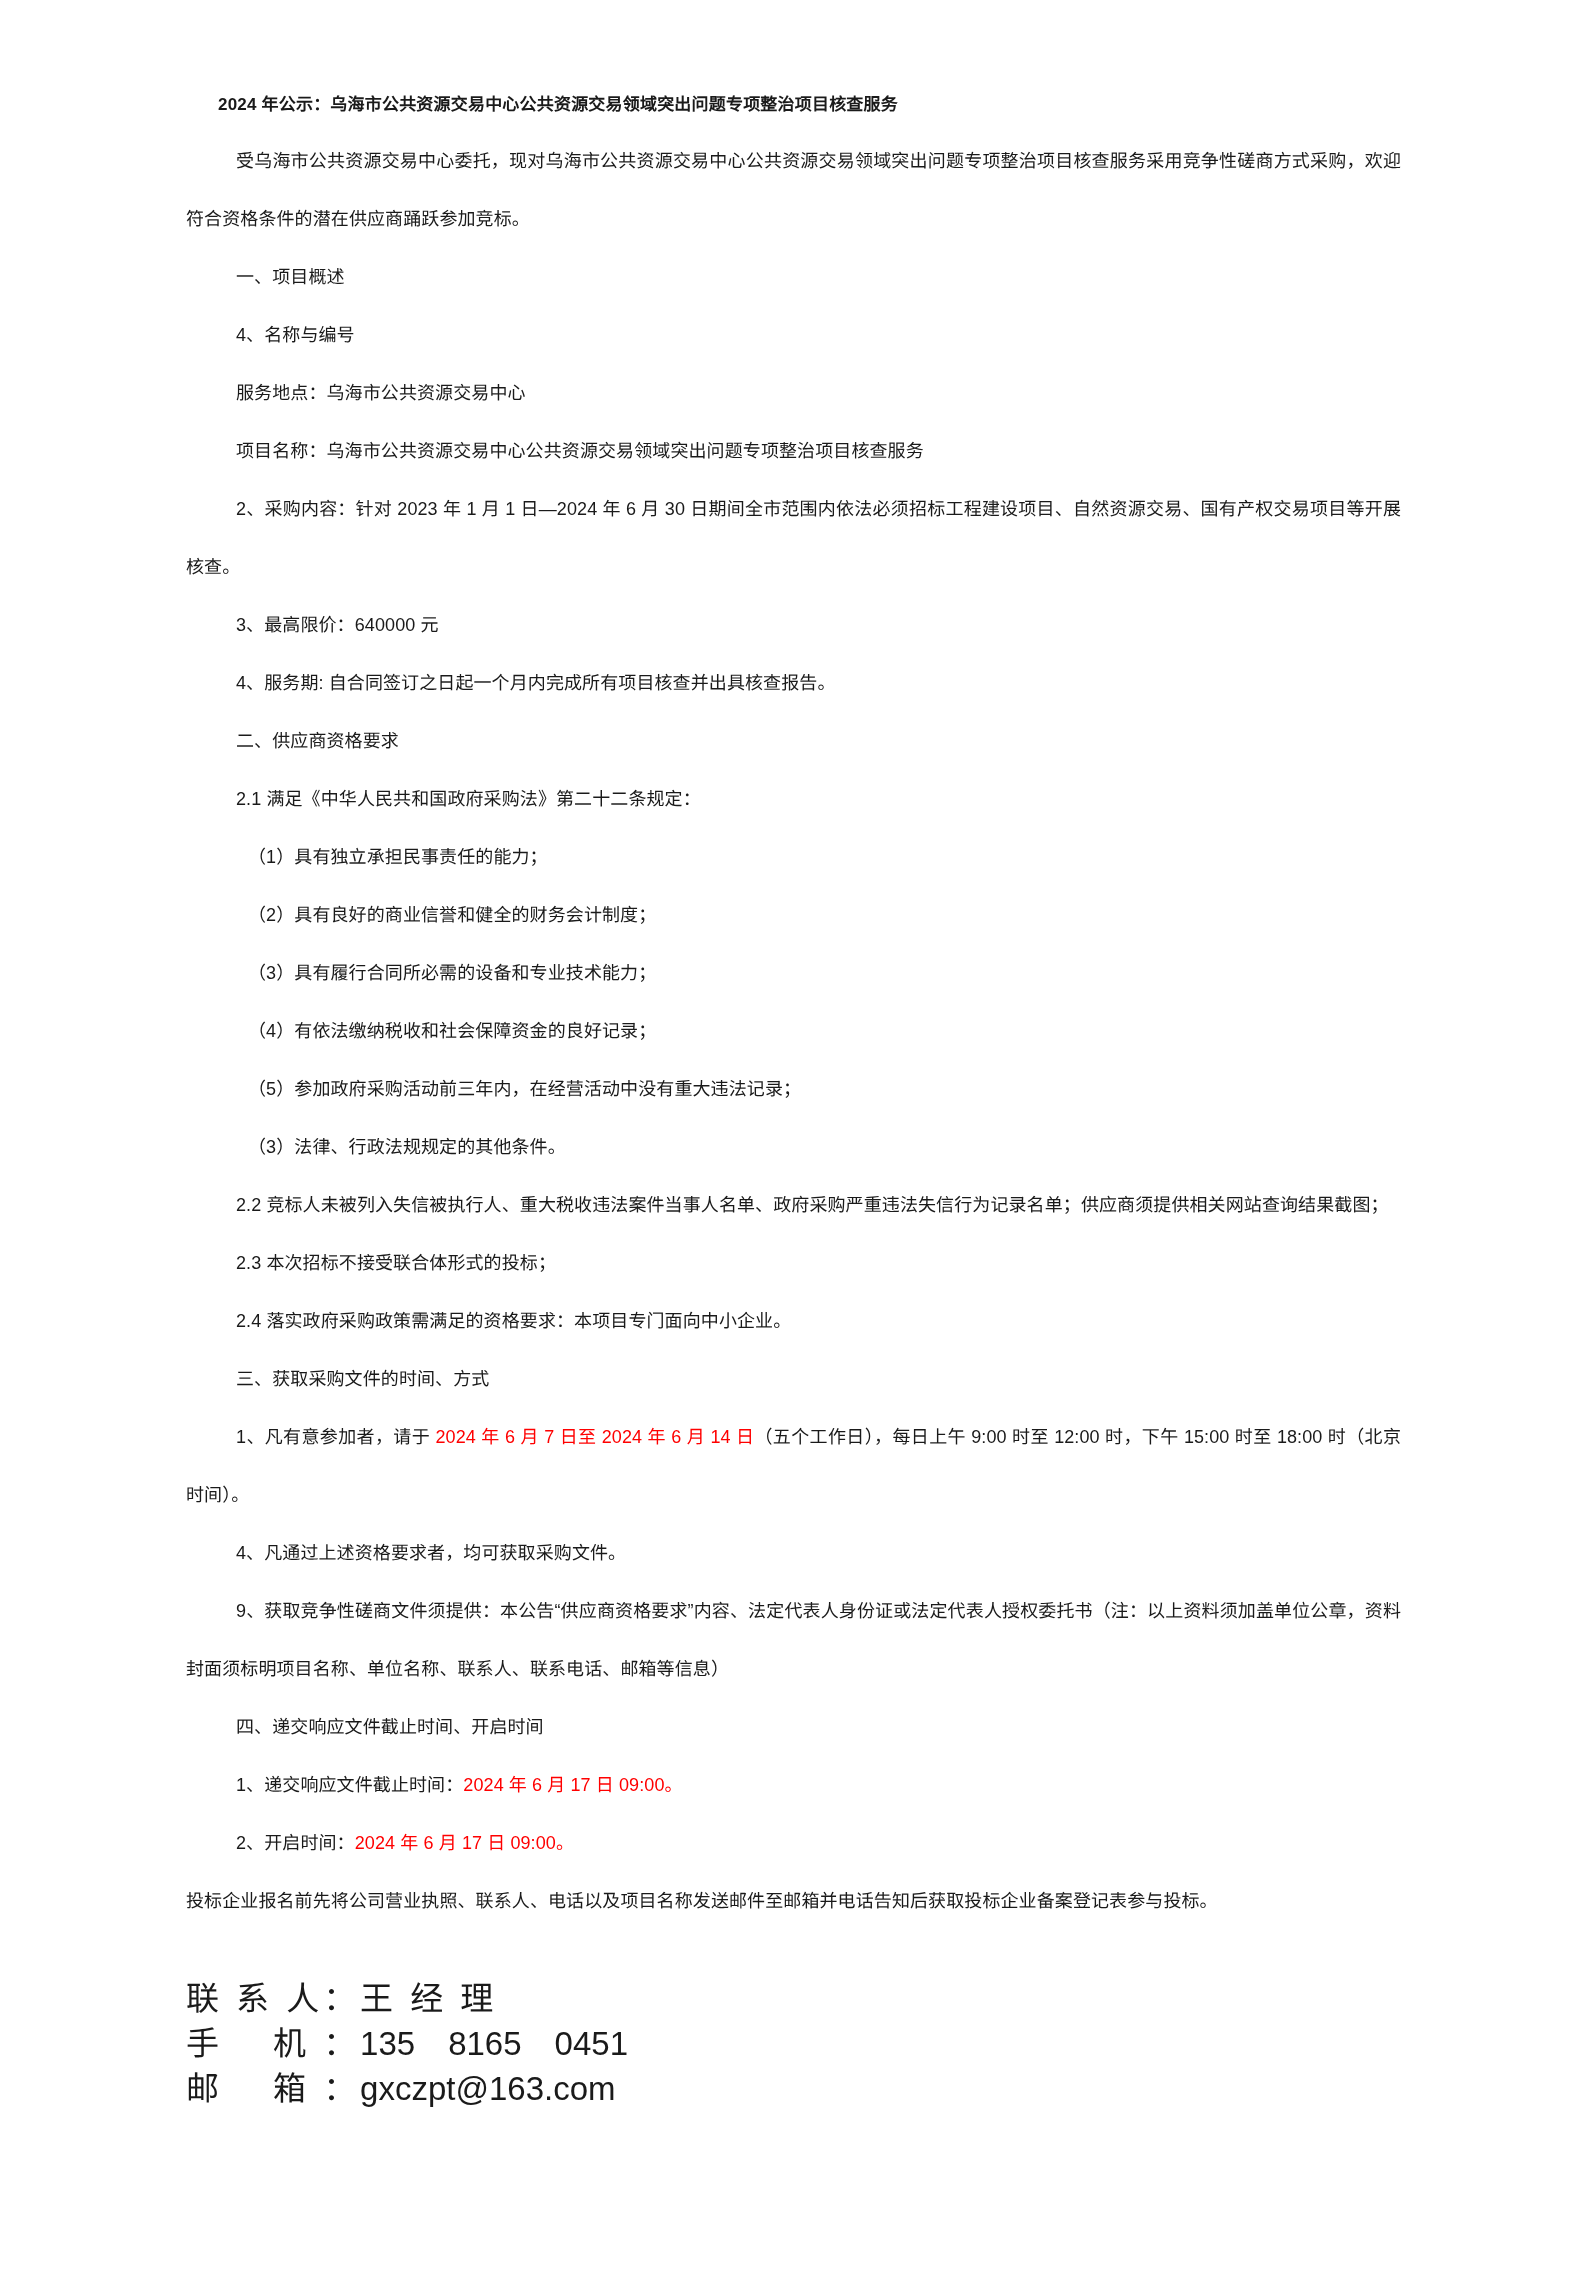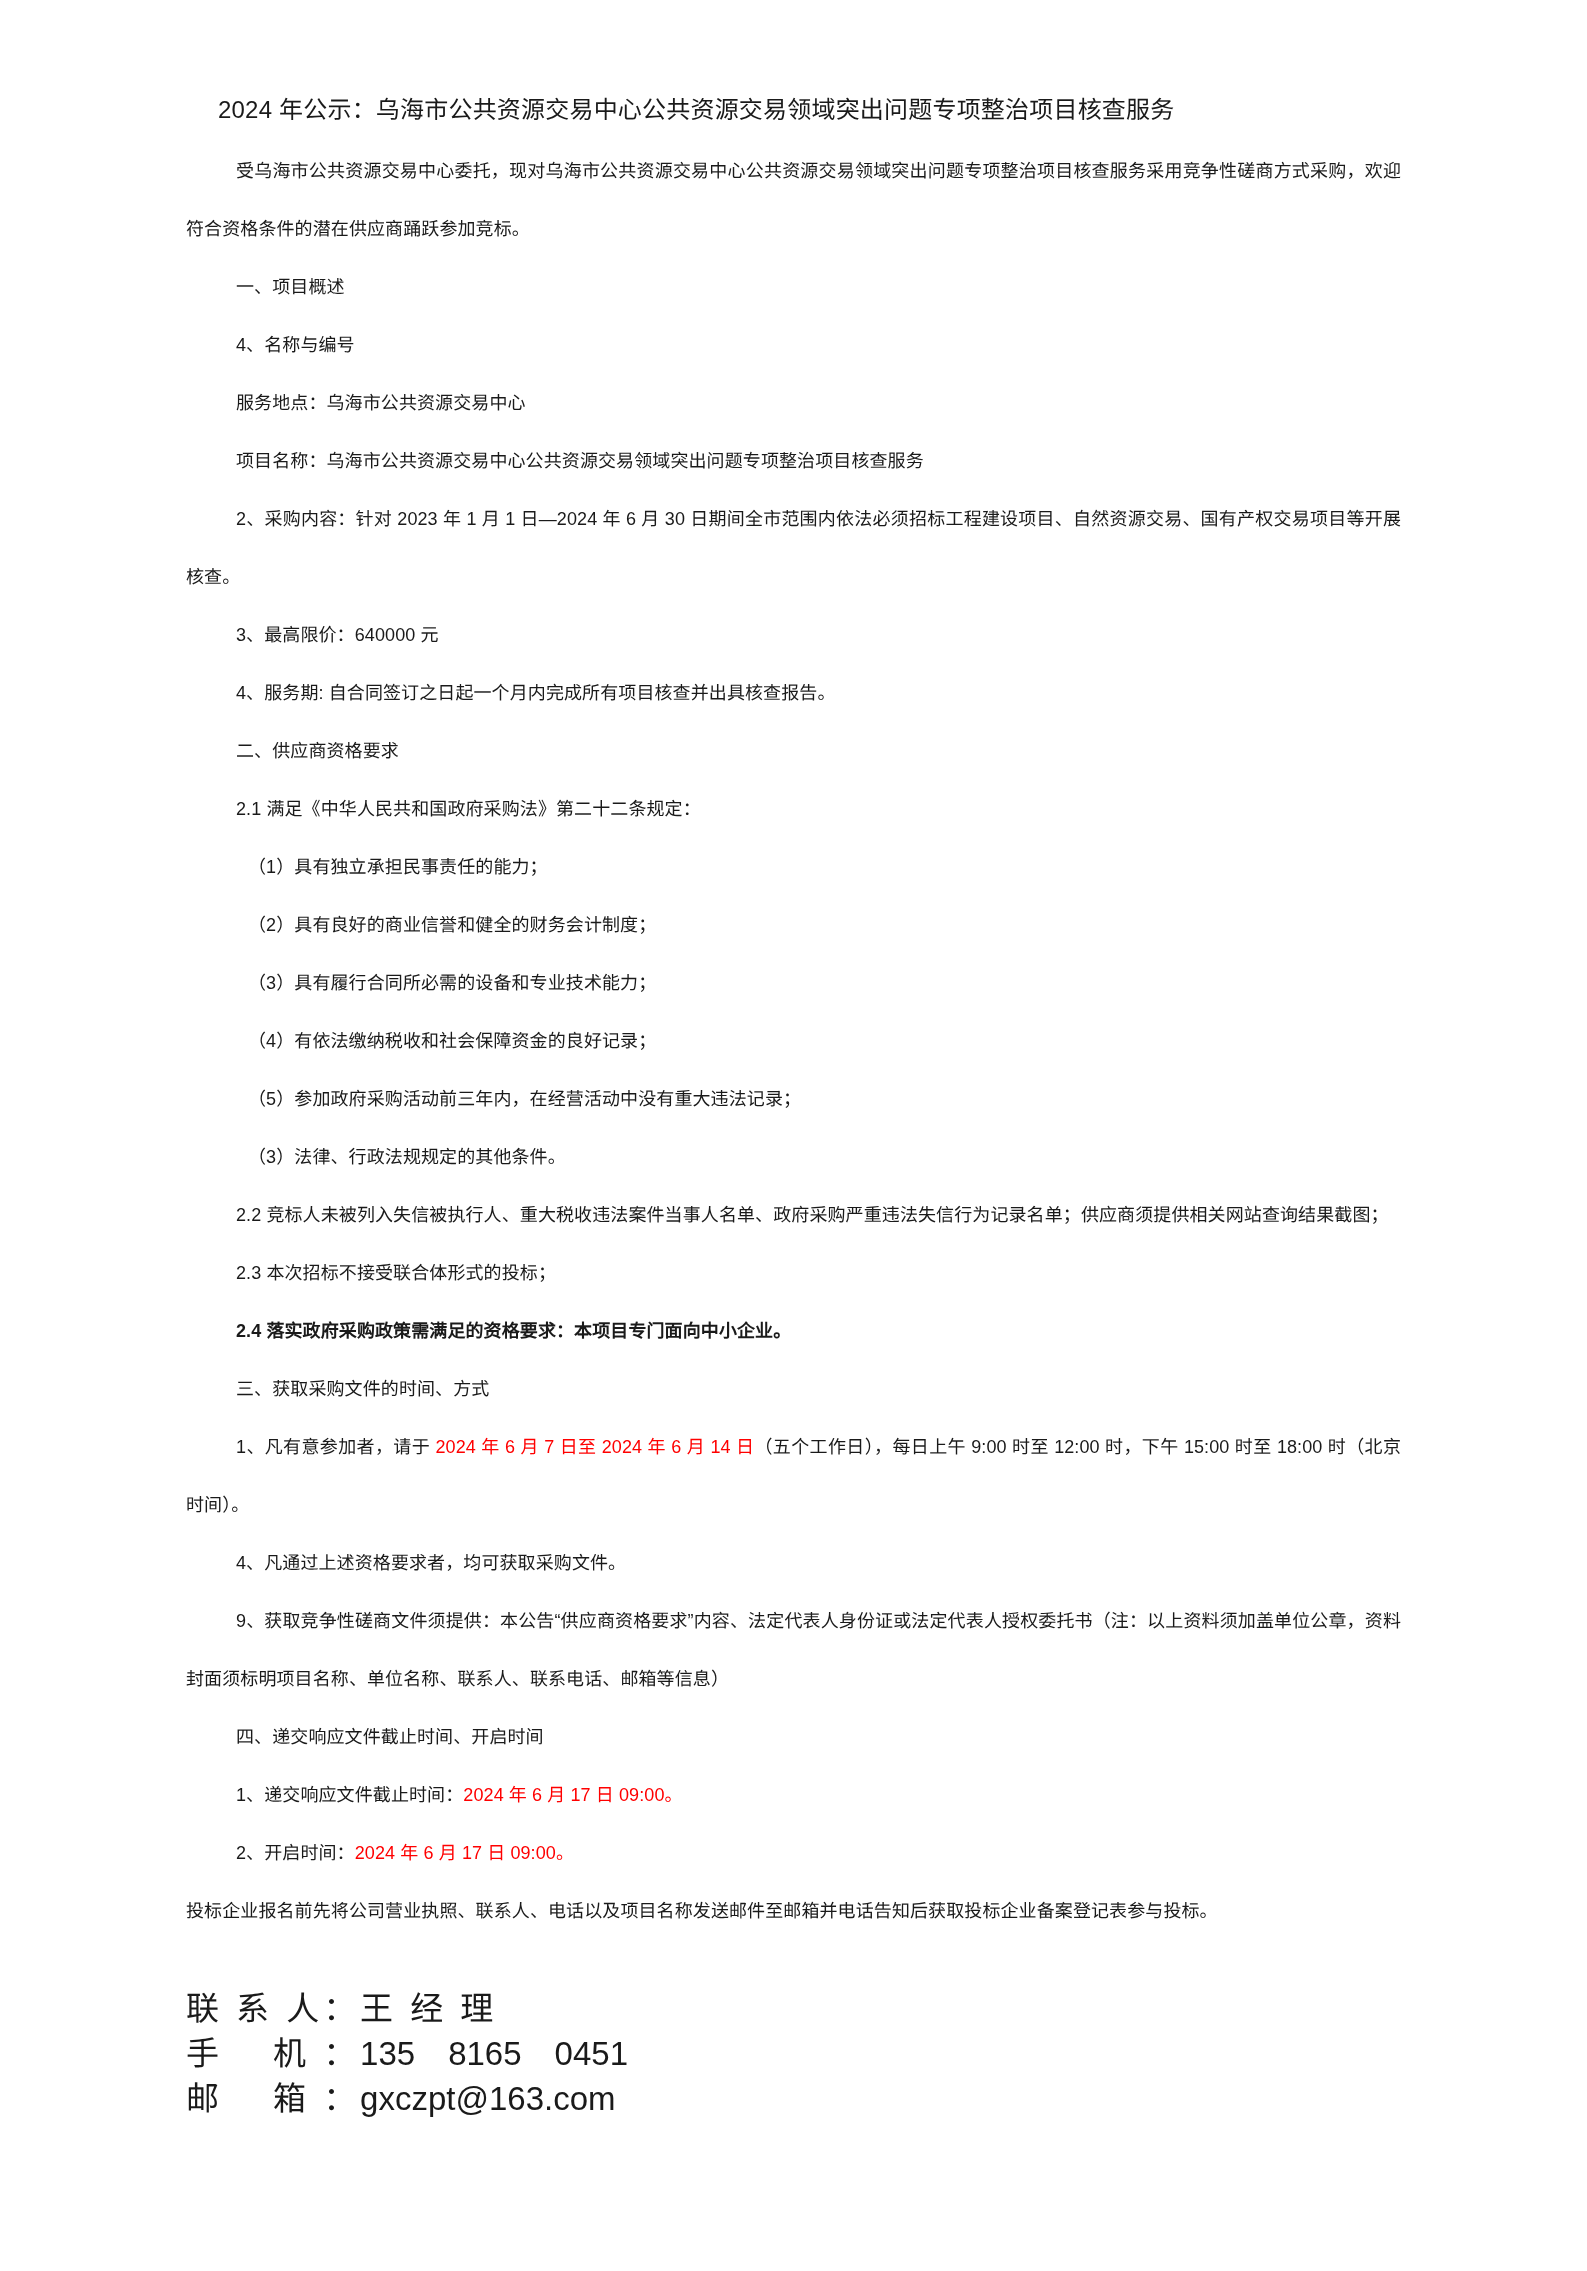--- a/index.html
+++ b/index.html
@@ -15,42 +15,42 @@
   .page {
     position: relative;
     width: 1587px;
     min-height: 2271px;
     margin: 0 auto;
     background: #ffffff;
     box-sizing: border-box;
     padding: 92px 186px 60px 186px;
   }
   .doc-title {
-    font-size: 24px;
-    font-weight: normal;
+    font-size: 17px;
+    font-weight: bold;
     line-height: 1.5;
     text-align: left;
     margin: 0 0 14px 0;
     letter-spacing: 0.2px;
     padding-left: 32px;
     color: #1a1a1a;
   }
   p.para {
     font-size: 18px;
     line-height: 58px;
     margin: 0;
     text-align: justify;
     text-justify: inter-ideograph;
     color: #1a1a1a;
     letter-spacing: 0.1px;
   }
   p.indent2 { text-indent: 50px; }
   p.indent25 { text-indent: 62px; }
   p.indent-none { text-indent: 0; }
-  p.bold { font-weight: bold; }
+  p.bold { font-weight: normal; }
   .red {
     color: #ff0000;
   }
   .contact-block {
     margin-top: 46px;
   }
   .contact-line {
     font-size: 33px;
     line-height: 45px;
     margin: 0;

